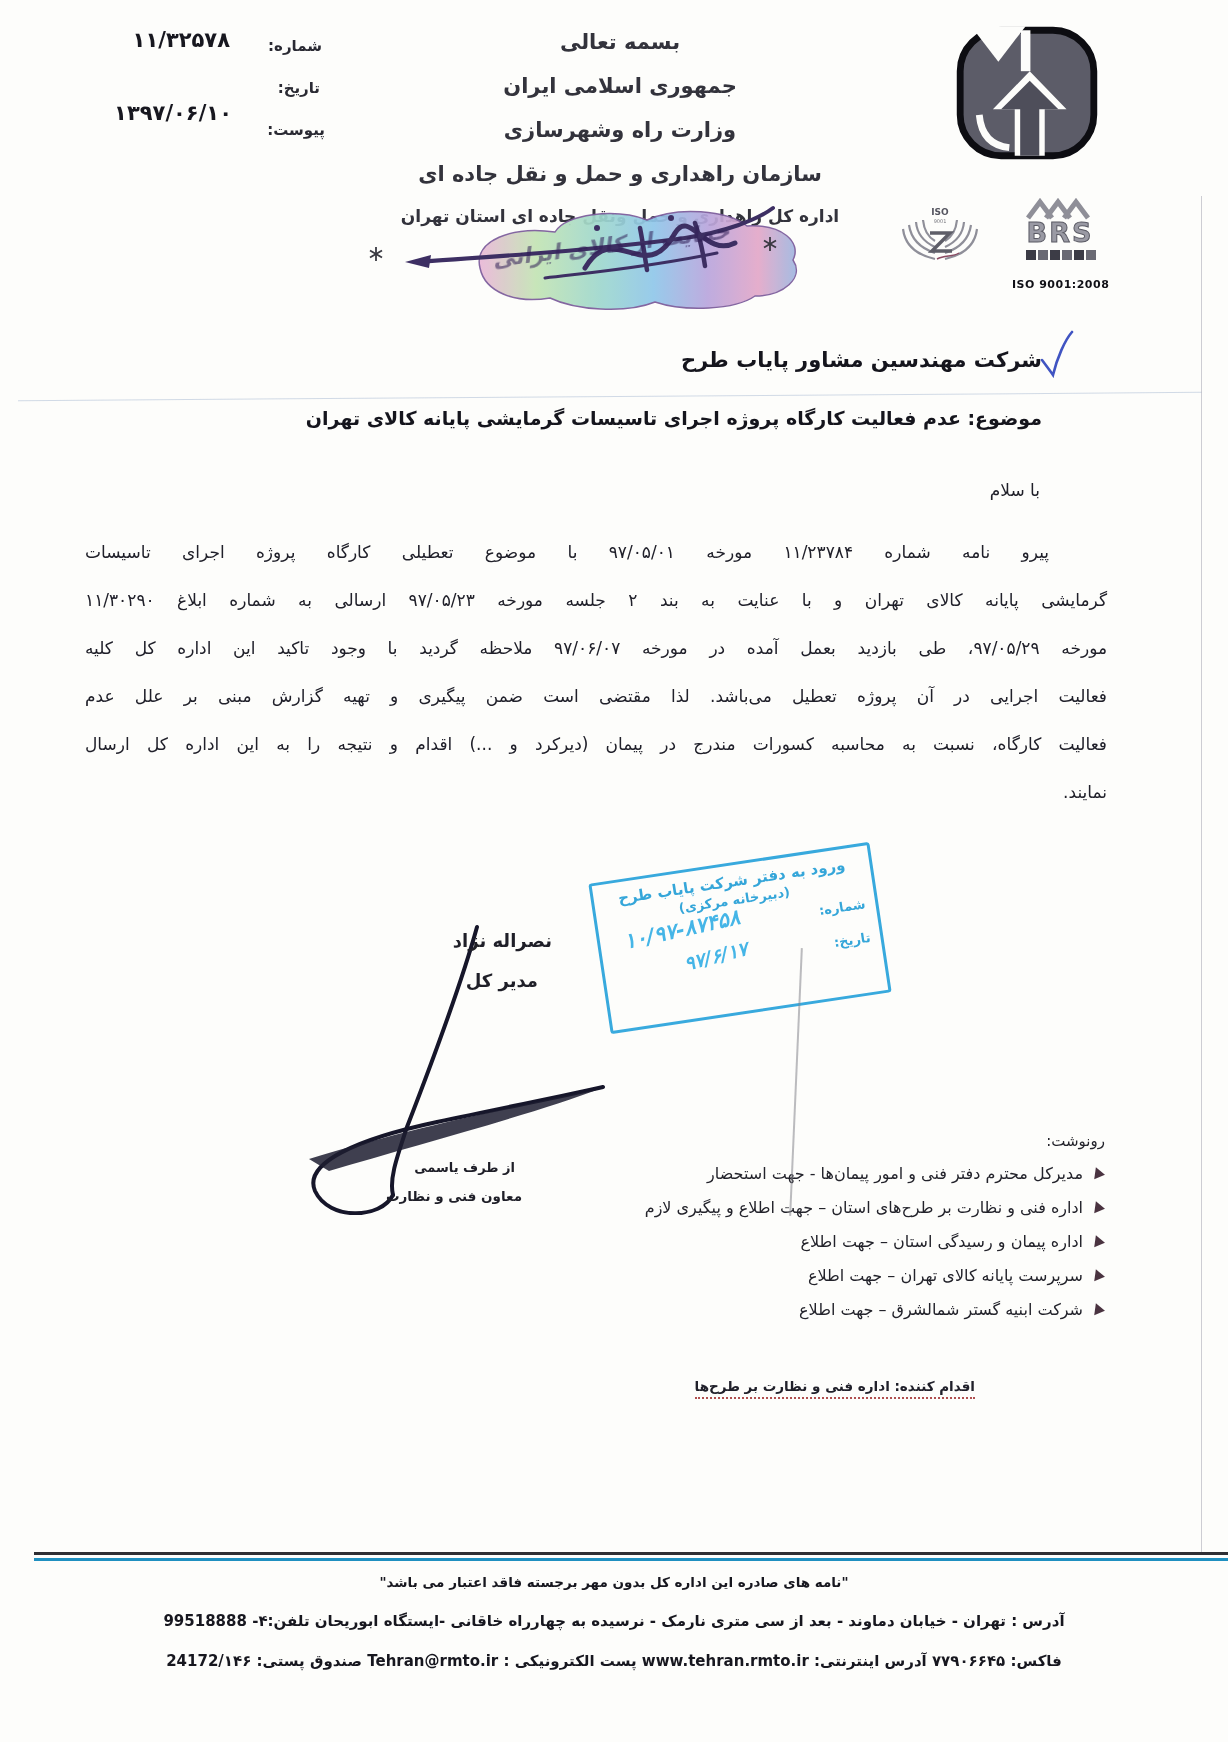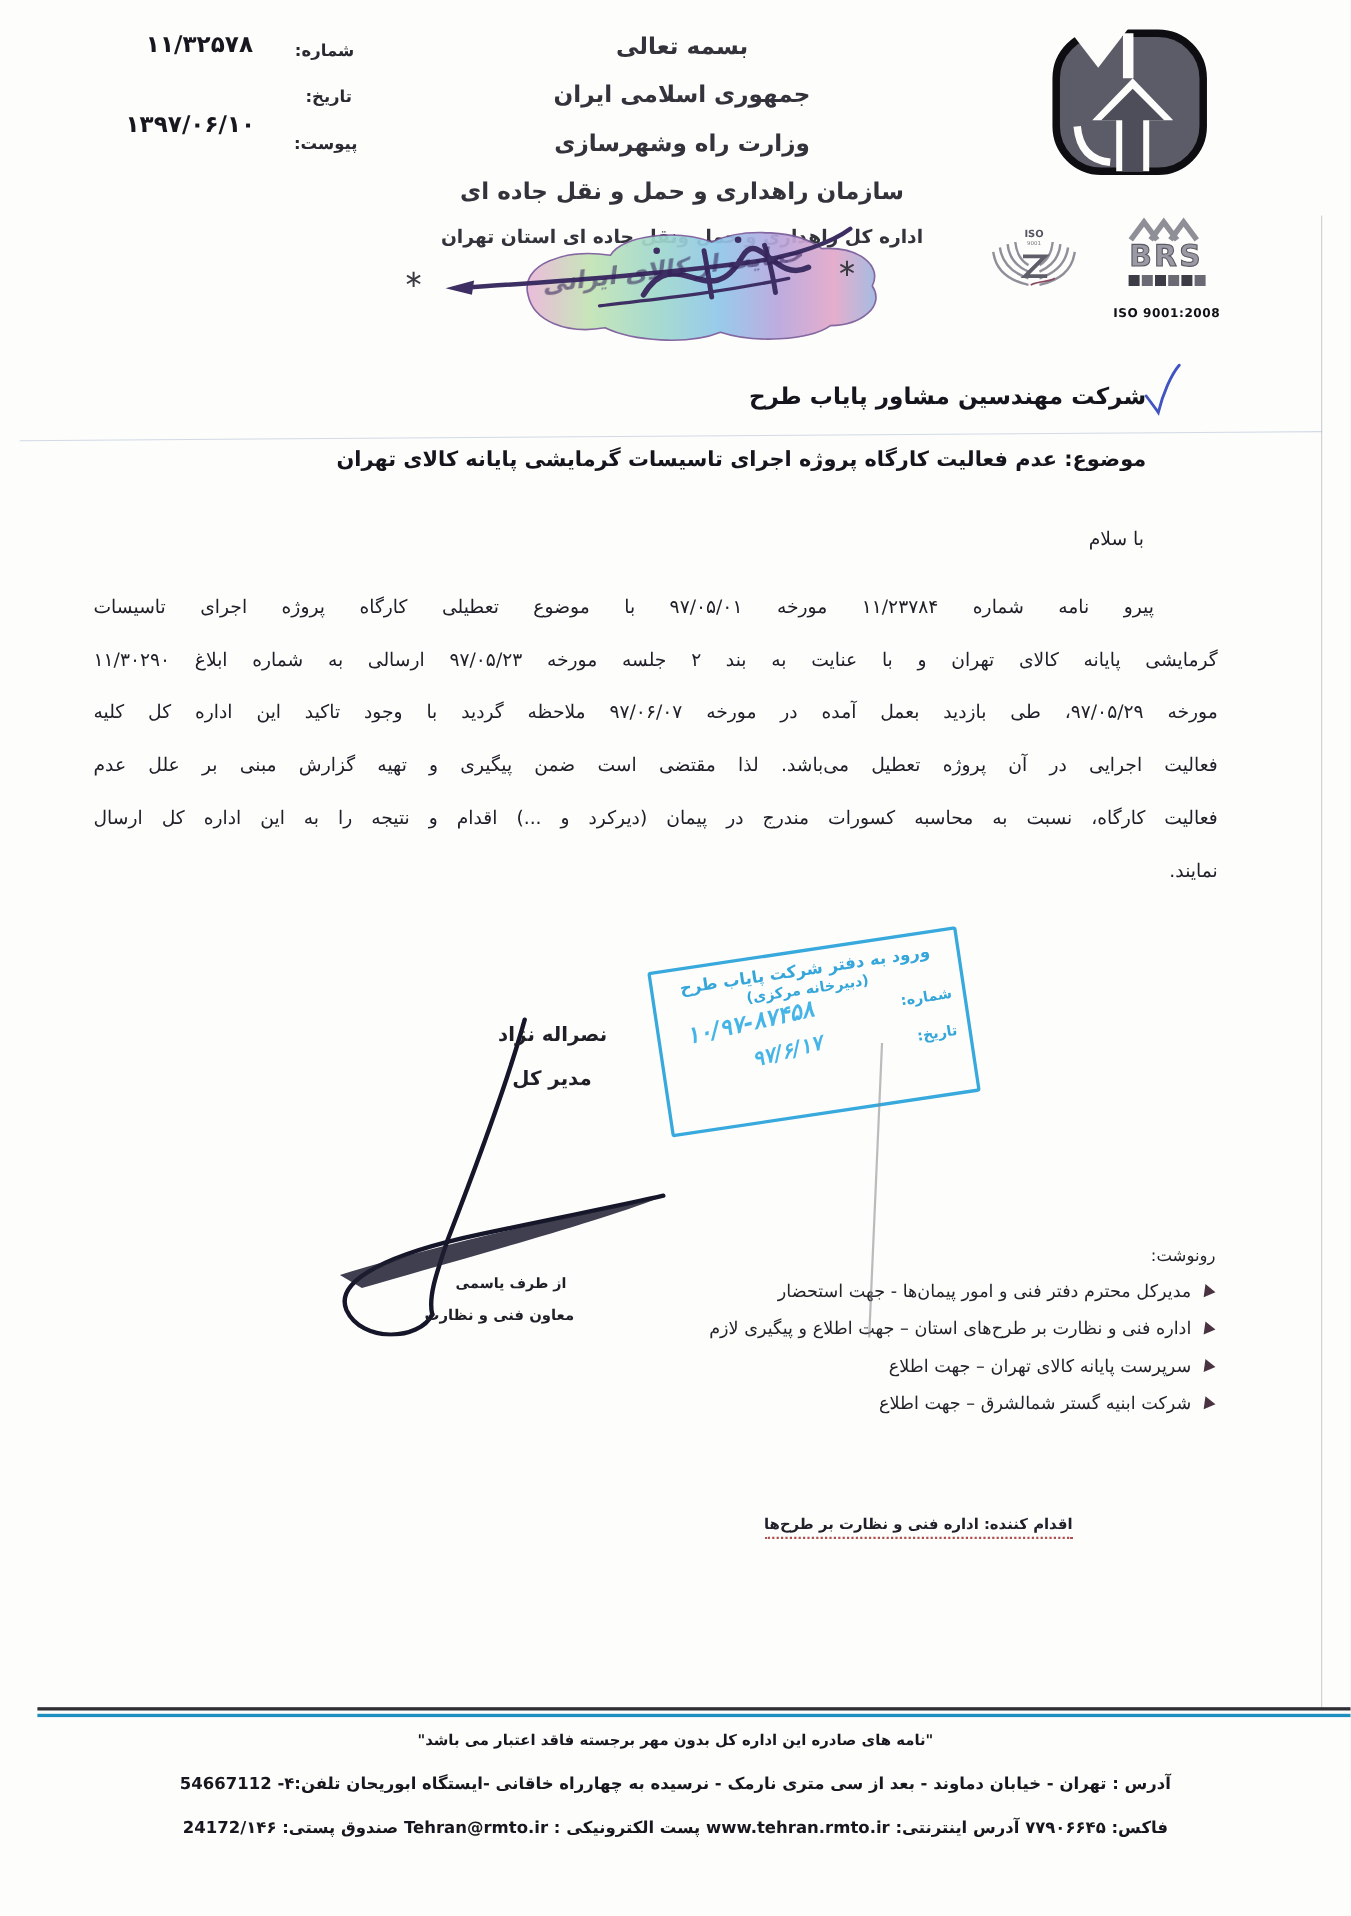--- a/index.html
+++ b/index.html
@@ -213,29 +213,33 @@
     <div class="cc-row">
       <span class="bullet"></span>
       <span>مدیرکل محترم دفتر فنی و امور پیمان‌ها - جهت استحضار</span>
     </div>
     <div class="cc-row">
       <span class="bullet"></span>
       <span>اداره فنی و نظارت بر طرح‌های استان – جهت اطلاع و پیگیری لازم</span>
     </div>
     <div class="cc-row">
       <span class="bullet"></span>
+      <span>اداره پیمان و رسیدگی استان – جهت اطلاع</span>
+    </div>
+    <div class="cc-row">
+      <span class="bullet"></span>
       <span>سرپرست پایانه کالای تهران – جهت اطلاع</span>
     </div>
     <div class="cc-row">
       <span class="bullet"></span>
       <span>شرکت ابنیه گستر شمالشرق – جهت اطلاع</span>
     </div>
   </div>
 
   <div class="abs rtl" style="right:253px;top:1378px;font-size:13.5px;font-weight:bold;border-bottom:2px dotted #b05050;padding-bottom:3px;color:#20202a;">اقدام کننده: اداره فنی و نظارت بر طرح‌ها</div>
 
   <div class="abs sep1"></div>
   <div class="abs sep2"></div>
   <div class="abs rtl foot" style="top:1574px;font-size:13.5px;">"نامه های صادره این اداره کل بدون مهر برجسته فاقد اعتبار می باشد"</div>
-  <div class="abs rtl foot" style="top:1612px;font-size:15px;">آدرس : تهران - خیابان دماوند - بعد از سی متری نارمک - نرسیده به چهارراه خاقانی -ایستگاه ابوریحان تلفن:۴- 54667112</div>
+  <div class="abs rtl foot" style="top:1612px;font-size:15px;">آدرس : تهران - خیابان دماوند - بعد از سی متری نارمک - نرسیده به چهارراه خاقانی -ایستگاه ابوریحان تلفن:۴- 99518888</div>
   <div class="abs rtl foot" style="top:1652px;font-size:15px;">فاکس: ۷۷۹۰۶۶۴۵ آدرس اینترنتی: www.tehran.rmto.ir پست الکترونیکی : Tehran@rmto.ir صندوق پستی: 24172/۱۴۶</div>
 
 </div>
 
 </body></html>

